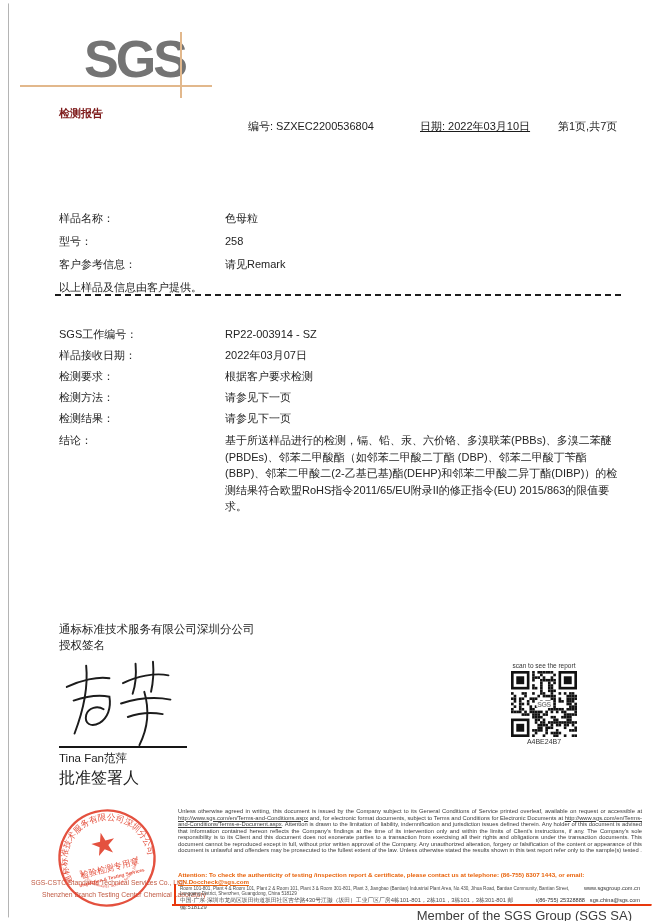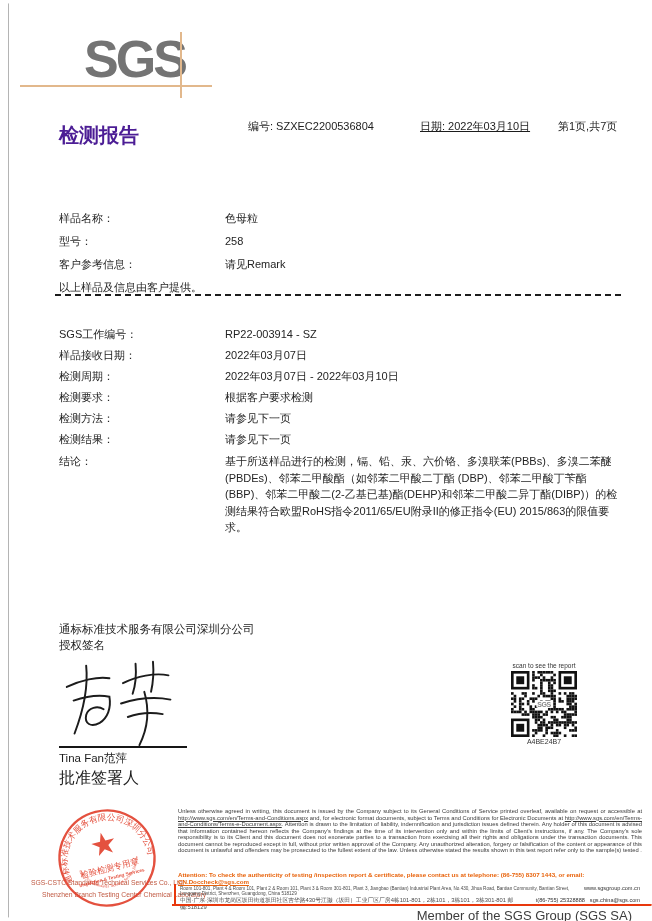--- a/index.html
+++ b/index.html
@@ -7,21 +7,21 @@
         font-family:"Liberation Sans","DejaVu Sans",sans-serif;color:#222;border-radius:20px;}
   .edge-line{position:absolute;left:8px;top:0;width:1px;height:921px;background:#b4b4b4;}
 
   
   .logo{position:absolute;left:84px;top:33px;font-size:52px;font-weight:bold;color:#747474;
         letter-spacing:-3px;line-height:1;}
   .logo-hline{position:absolute;left:20px;top:85px;width:192px;height:2px;background:#e2b88c;}
   .logo-vline{position:absolute;left:180px;top:32px;width:2px;height:66px;background:#e2b88c;}
 
   
-  .title{position:absolute;left:59px;top:122px;font-size:20px;font-weight:bold;color:#4c1d95;}
+  .title{position:absolute;left:59px;top:106px;font-size:11px;font-weight:bold;color:#7f1d1d;}
   .hmeta{position:absolute;top:119px;font-size:11px;color:#1d1d1d;}
   .h-no{left:248px;text-align:right;} .h-date{left:420px;text-decoration:underline;} .h-page{left:558px;}
 
   
   .row{display:flex;font-size:11px;line-height:14px;margin-bottom:9px;color:#242424;}
   .row .lab{flex:none;}
   .client-block{position:absolute;left:59px;top:156px;width:560px;}
   .client-block .lab{width:78px;}
   .sample-block{position:absolute;left:59px;top:211px;width:560px;}
   .sample-block .lab{width:166px;}
@@ -107,24 +107,20 @@
   <div class="dashline"></div>
 
   <div class="job-block">
     <div class="row">
       <span class="lab">SGS工作编号：</span>
       <span>RP22-003914 - SZ</span>
     </div>
     <div class="row">
       <span class="lab">样品接收日期：</span>
       <span>2022年03月07日</span>
-    </div>
-    <div class="row">
-      <span class="lab">检测周期：</span>
-      <span>2022年03月07日 - 2022年03月10日</span>
     </div>
     <div class="row">
       <span class="lab">检测要求：</span>
       <span>根据客户要求检测</span>
     </div>
     <div class="row">
       <span class="lab">检测方法：</span>
       <span>请参见下一页</span>
     </div>
     <div class="row">

